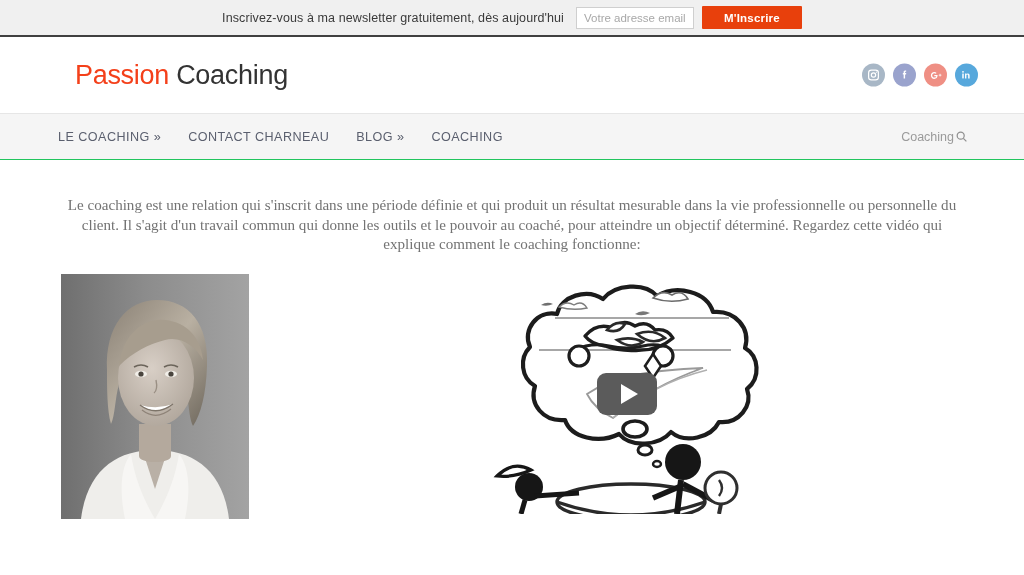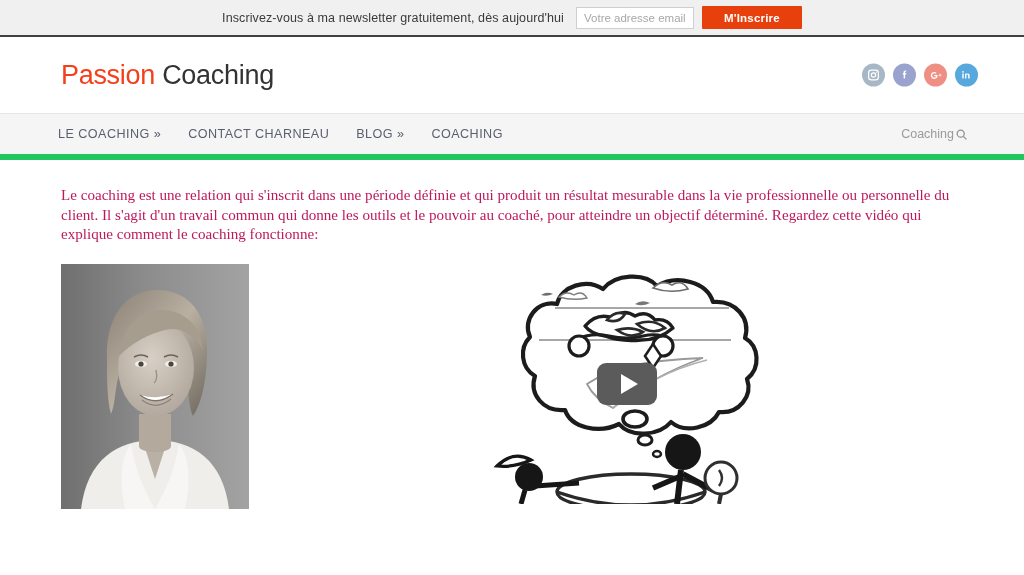--- a/index.html
+++ b/index.html
@@ -60,20 +60,21 @@
   }
 
   
   .site-header {
     height: 76px;
     background: #ffffff;
     display: flex;
     align-items: center;
     position: relative;
     box-sizing: border-box;
+    padding-left: 14px;
   }
   .logo {
     margin-left: 61px;
     font-size: 27px;
     letter-spacing: -0.3px;
     line-height: 1;
     white-space: nowrap;
   }
   .logo-passion { color: #f4401a; }
   .logo-coaching { color: #333333; }
@@ -96,21 +97,21 @@
     color: #ffffff;
     cursor: pointer;
   }
   .social-icon svg { display: block; }
 
   
   .site-nav {
     height: 47px;
     background: #f5f5f5;
     border-top: 1px solid #e6e6e6;
-    border-bottom: 6px solid #22c55e;
+    border-bottom: 1px solid #22c55e;
     display: flex;
     align-items: center;
     position: relative;
     box-sizing: border-box;
   }
   .nav-items {
     display: flex;
     align-items: center;
     margin-left: 58px;
     gap: 27px;
@@ -159,23 +160,23 @@
     font-weight: bold;
     font-size: 20.5px;
     color: #131313;
     margin: 28px 0 0 0;
     letter-spacing: 0.1px;
   }
   .body-paragraph {
     font-family: "Liberation Serif", serif;
     font-size: 15.1px;
     line-height: 19.5px;
-    color: #be185d;
-    margin: 26px 0 0 0;
-    text-align: left;
+    color: #737373;
+    margin: 36px 0 0 0;
+    text-align: center;
   }
 
   .media-row {
     display: flex;
     margin-top: 19px;
     align-items: flex-start;
   }
   .portrait-figure {
     width: 188px;
     height: 245px;

